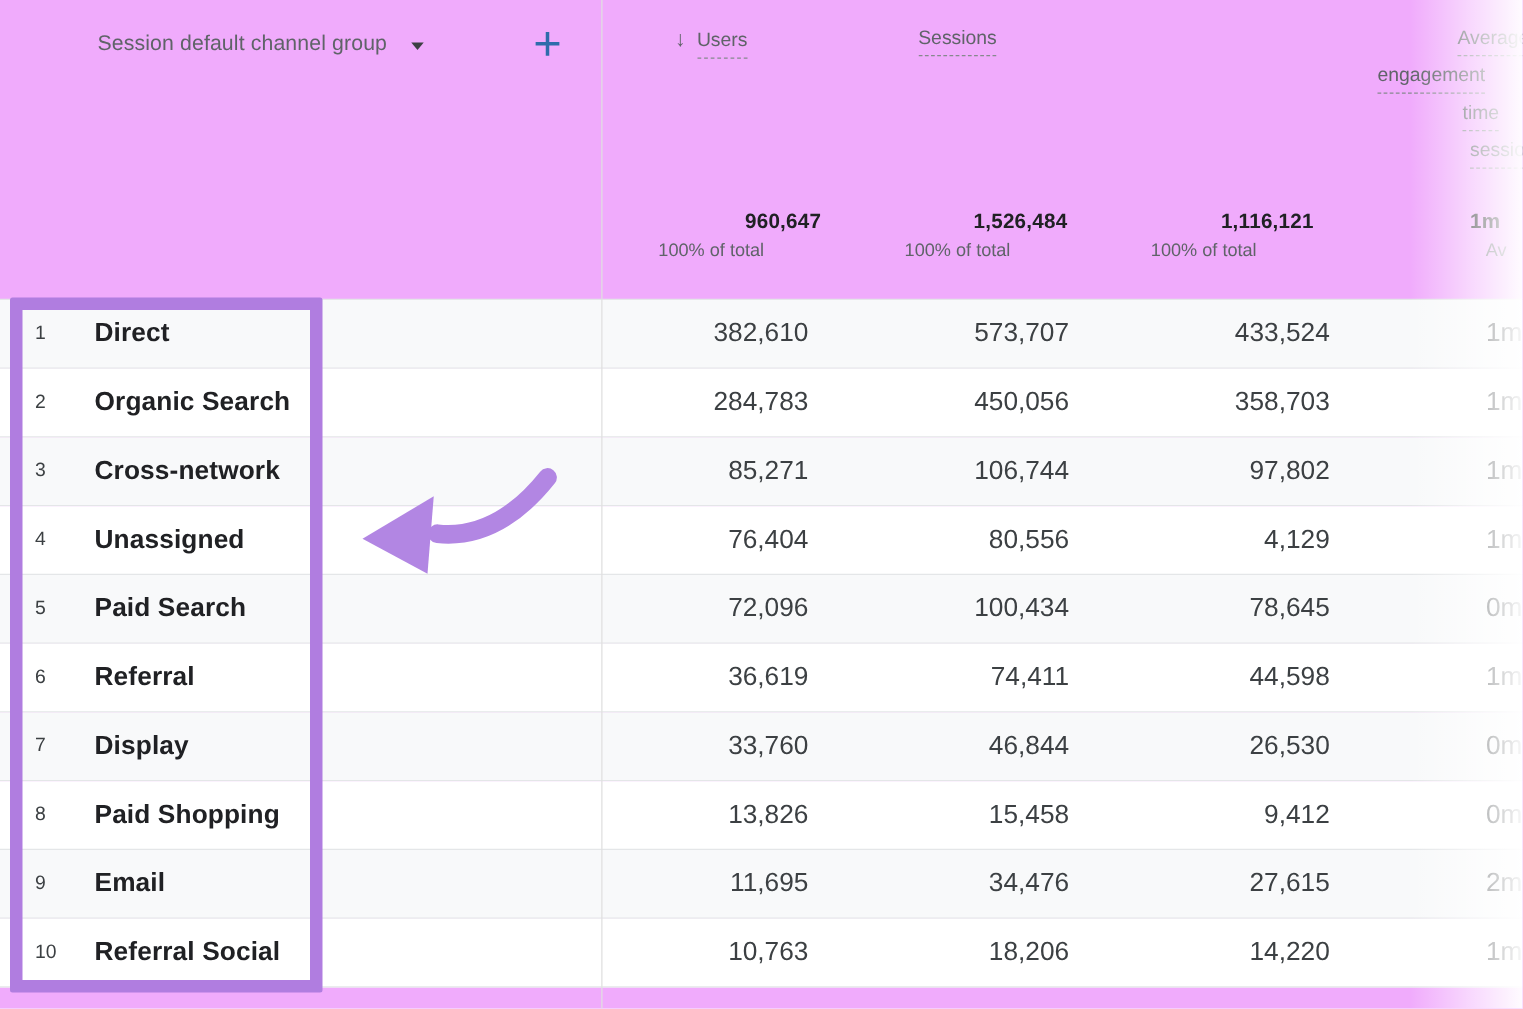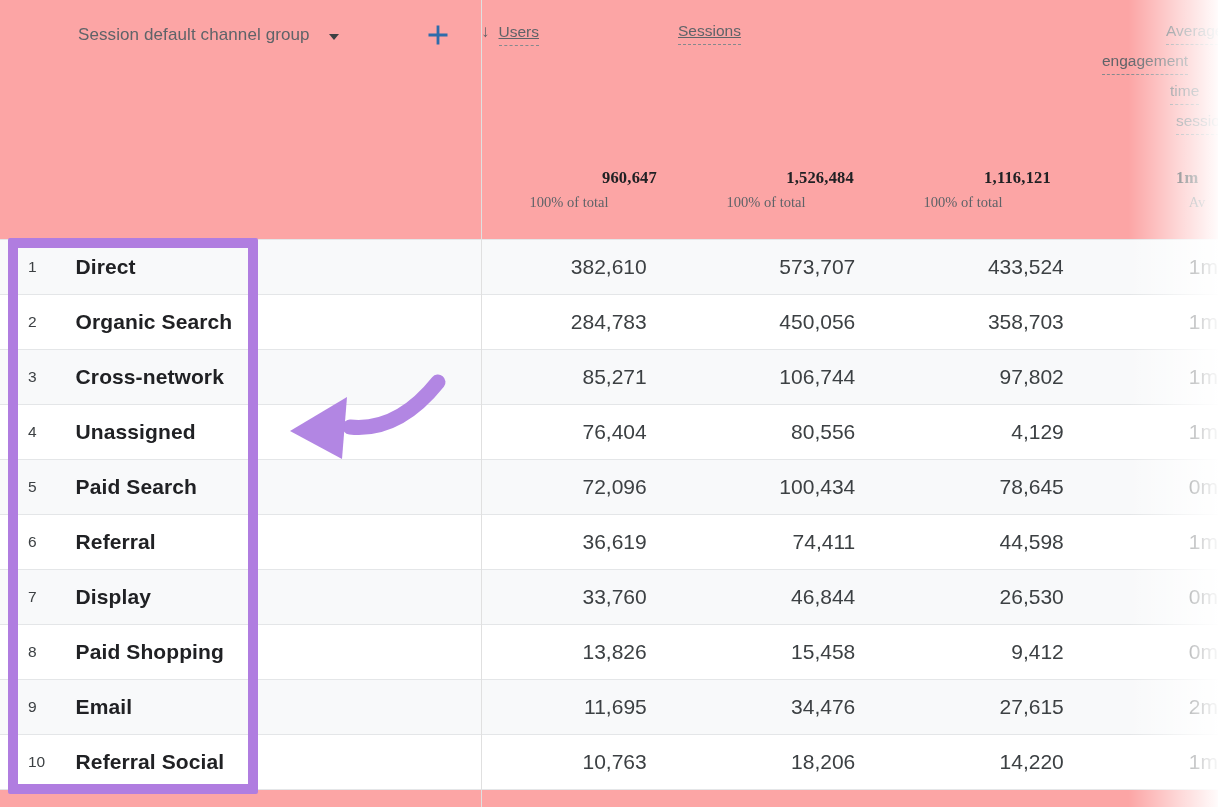--- a/index.html
+++ b/index.html
@@ -1,42 +1,42 @@
 <!DOCTYPE html>
 <html><head>
 <meta charset="utf-8">
 <style>
   html,body{margin:0;padding:0;background:#fff;}
   #screen{
-    position:relative;width:1218px;height:807px;background:#fca5a5;
+    position:relative;width:1218px;height:807px;background:#f0abfc;
     font-family:"Liberation Sans","DejaVu Sans",sans-serif;
     overflow:hidden;color:#3c4043;
   }
   
   .v-divider{position:absolute;left:481px;top:0;width:1px;height:807px;background:#e0e0e0;z-index:3;}
   .h-divider{position:absolute;left:0;top:239px;width:1218px;height:1px;background:#e4e6e8;z-index:2;}
 
   
   .dim-header{position:absolute;left:78px;top:25px;display:flex;align-items:center;z-index:2;cursor:pointer;}
   .dim-header .label{font-size:17px;color:#5f6368;letter-spacing:.1px;}
   .caret{width:0;height:0;margin-left:19px;margin-top:3px;
     border-left:5px solid transparent;border-right:5px solid transparent;border-top:6px solid #3c4043;}
   .plus-btn{position:absolute;left:426px;top:23px;width:24px;height:24px;z-index:2;cursor:pointer;}
 
   
   .col-head{position:absolute;top:22px;font-size:15.5px;color:#5f6368;z-index:2;cursor:pointer;}
-  .col-head.right{text-align:left;box-sizing:border-box;padding-right:21px;text-decoration:underline;}
+  .col-head.right{text-align:center;box-sizing:border-box;padding-right:21px;}
   .dashed{padding-bottom:5px;border-bottom:1px dashed #85898d;}
   .sort-icon{display:inline-block;margin-right:9px;font-size:17px;color:#5f6368;}
   .sort-icon::before{content:"\2193";}
   .head-line{line-height:30px;}
   .avg-line{position:absolute;font-size:15.5px;color:#5f6368;z-index:2;white-space:nowrap;}
 
   
-  .total{position:absolute;top:168px;z-index:2;font-family:Liberation Serif, serif;}
+  .total{position:absolute;top:168px;z-index:2;}
   .total.right{text-align:right;box-sizing:border-box;padding-right:21px;}
   .total-num{font-size:16.5px;font-weight:700;color:#202124;letter-spacing:.2px;}
   .total-pct{margin-top:6px;font-size:14.5px;color:#5f6368;text-align:center;}
   .total.avgcol{text-align:left;box-sizing:border-box;padding-left:104px;}
 
   
   #rows{position:absolute;left:0;top:240px;width:1218px;z-index:1;}
   .row{position:relative;width:1218px;height:55px;display:flex;align-items:center;
        border-bottom:1px solid #e4e6e8;box-sizing:border-box;background:#ffffff;}
   .row.stripe{background:#f8f9fa;}

